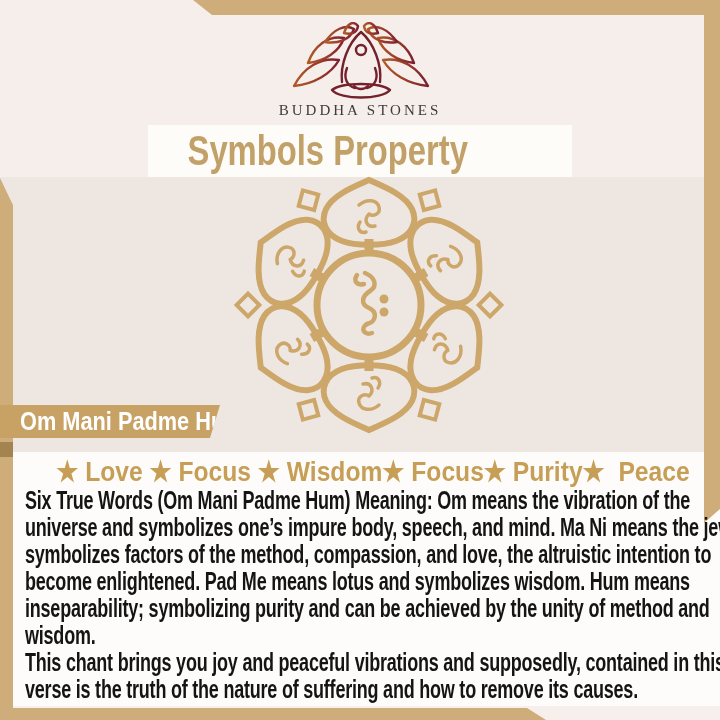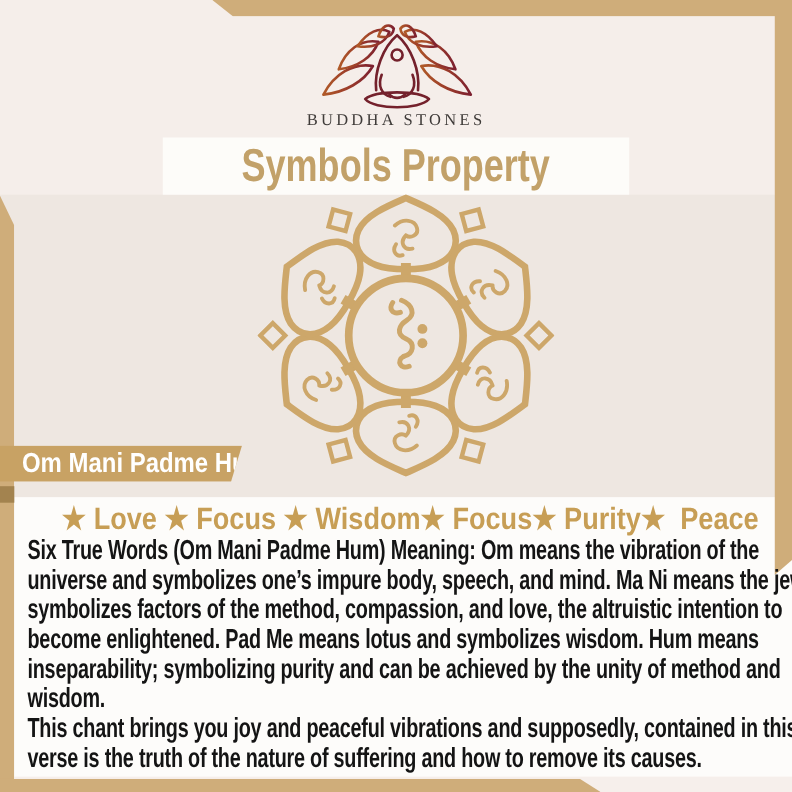--- a/index.html
+++ b/index.html
@@ -26,21 +26,21 @@
   .band-bottom{left:0;top:708px;width:546px;height:12px;
     clip-path:polygon(0 0,527px 0,546px 12px,0 12px);}
 
   
   .logo-box{left:286px;top:22px;width:150px;height:80px;}
   .brand-name{left:0;top:102px;width:720px;text-align:center;
     font-family:"Liberation Serif",serif;font-size:15px;letter-spacing:3px;
     color:#3f3b39;}
 
   .heading-band{left:148px;top:125px;width:424px;height:52px;background:#fdfcf9;
-    display:flex;align-items:center;justify-content:center;}
+    display:flex;align-items:center;}
   .heading-text{font-size:42px;font-weight:700;color:#c2a169;
     transform:scaleX(0.78);white-space:nowrap;letter-spacing:0;}
 
   
   .mandala-box{left:234px;top:170px;width:270px;height:270px;}
 
   
   .banner{left:0;top:405px;width:220px;height:33px;background:#c8a264;
     clip-path:polygon(0 0,220px 0,210px 33px,0 33px);
     display:flex;align-items:center;}

